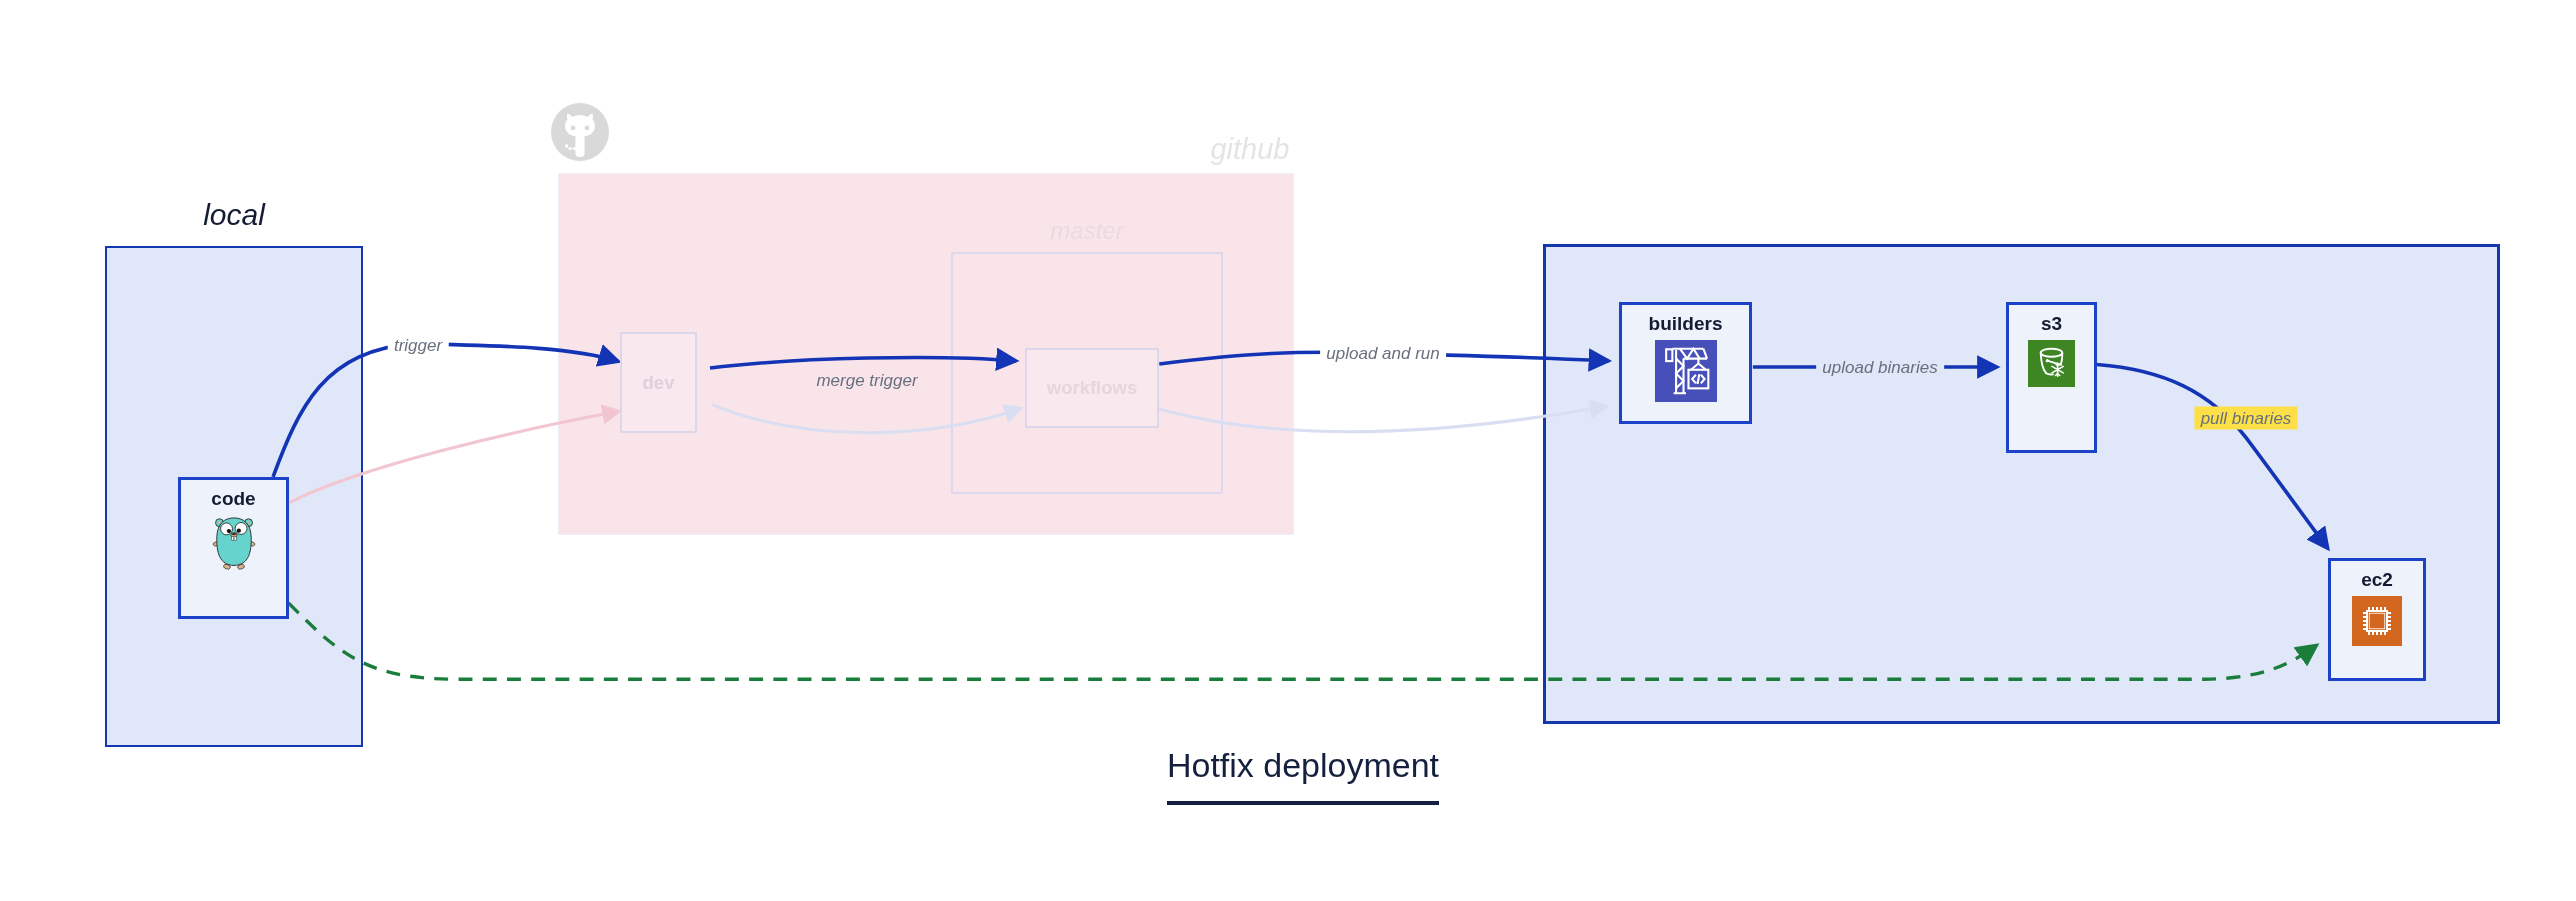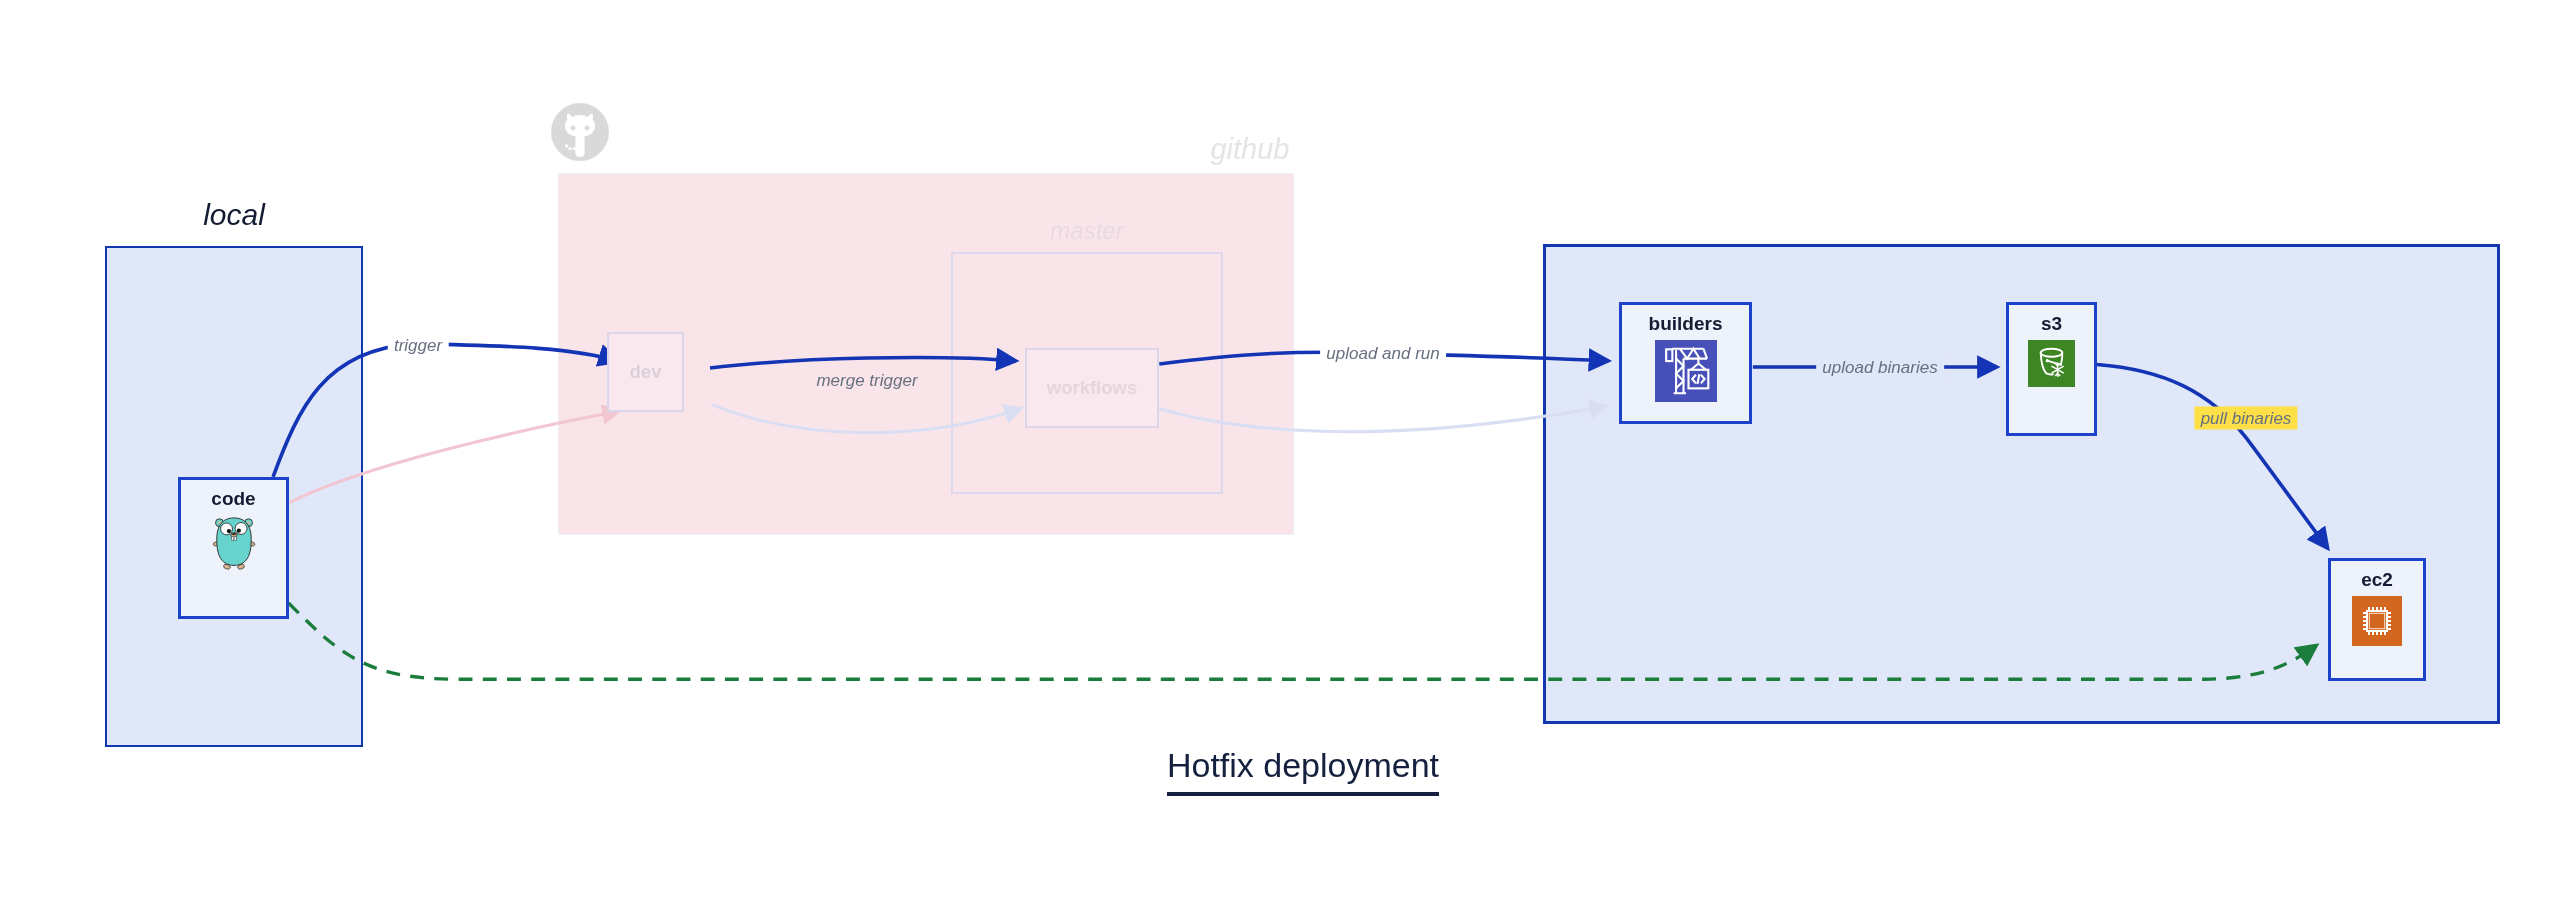--- a/index.html
+++ b/index.html
@@ -27,21 +27,21 @@
   svg.edges{position:absolute;left:0;top:0;}
   .e-blue{stroke:#1335b5;stroke-width:7;fill:none;}
   .e-pink{stroke:#f2c6d1;stroke-width:6;fill:none;}
   .e-lav{stroke:#dadef2;stroke-width:6;fill:none;}
   .e-green{stroke:#1a7d3c;stroke-width:6.5;fill:none;stroke-dasharray:27 20;}
   .edge-label{position:absolute;transform:translate(-50%,-50%);font-style:italic;
         color:#67707f;font-size:17px;padding:1.5px 6.2px;white-space:nowrap;}
   
   .title-wrap{position:absolute;left:1097px;top:746px;width:412px;text-align:center;}
   .title-text{display:inline-block;color:#14203e;font-size:34px;
-        border-bottom:4.1px solid #14203e;padding-bottom:7px;}
+        border-bottom:4.1px solid #14203e;padding-bottom:16px;}
 </style>
 </head>
 <body>
 
 <div class="canvas">
 
   <div class="grp-label" style="left:105px;top:198px;width:258px;">local</div>
   <div class="grp-box box-local" style="left:105px;top:246px;width:258px;height:501px;"></div>
 
   <svg class="abs" style="left:551px;top:103px;" width="58" height="58" viewBox="0 0 100 100">
@@ -108,21 +108,21 @@
       <circle cx="66" cy="29" r="13.5" fill="#ffffff" stroke="#2a2a2a" stroke-width="2"></circle>
       <circle cx="38.5" cy="35" r="4.8" fill="#111111"></circle>
       <circle cx="61" cy="34" r="4.8" fill="#111111"></circle>
       <ellipse cx="50" cy="44" rx="7" ry="5.5" fill="#d9b48d" stroke="#2a2a2a" stroke-width="1.8"></ellipse>
       <ellipse cx="50" cy="42" rx="4.5" ry="2.6" fill="#3a2a22"></ellipse>
       <rect x="44.2" y="47.5" width="5.6" height="8.5" rx="1.5" fill="#ffffff" stroke="#2a2a2a" stroke-width="1.4"></rect>
       <rect x="50.2" y="47.5" width="5.6" height="8.5" rx="1.5" fill="#ffffff" stroke="#2a2a2a" stroke-width="1.4"></rect>
     </svg>
   </div>
 
-  <div class="node-faded" style="left:607px;top:332px;width:77px;height:80px;">
+  <div class="node-faded" style="left:620px;top:332px;width:77px;height:101px;">
     <div class="node-label" style="color:#ddd0db;">dev</div>
   </div>
 
   <div class="node-faded" style="left:1025px;top:348px;width:134px;height:80px;">
     <div class="node-label" style="color:#e6d5dd;">workflows</div>
   </div>
 
   <div class="node" style="left:1619px;top:302px;width:133px;height:122px;">
     <div class="node-label">builders</div>
     <svg class="icon-tile" width="62" height="62" viewBox="0 0 100 100">
@@ -133,21 +133,21 @@
         <path d="M34,30 L46,42 L34,54 L46,66 L34,78"></path>
         <path d="M28,14 H78 M46,30 H84 M78,14 L84,30"></path>
         <path d="M40,14 L52,30 L62,14 L72,30"></path>
         <path d="M70,30 V38 M70,38 L58,48 M70,38 L82,48"></path>
         <rect x="54" y="48" width="32" height="30"></rect>
         <path d="M66,56 L60,63 L66,70 M74,56 L80,63 L74,70 M71.5,55 L68.5,71"></path>
       </g>
     </svg>
   </div>
 
-  <div class="node" style="left:2006px;top:302px;width:91px;height:134px;">
+  <div class="node" style="left:2006px;top:302px;width:91px;height:151px;">
     <div class="node-label">s3</div>
     <svg class="icon-tile" width="47" height="47" viewBox="0 0 100 100">
       <rect x="0" y="0" width="100" height="100" fill="#3e8624"></rect>
       <g stroke="#ffffff" stroke-width="4" fill="none" stroke-linecap="round">
         <ellipse cx="50" cy="27" rx="23" ry="8.5"></ellipse>
         <path d="M27,28 C28,46 31,62 38,70"></path>
         <path d="M73,28 C73,38 72,46 70,52"></path>
         <path d="M38,70 C42,73 48,74 53,73"></path>
         <path d="M41,44 L70,53"></path>
       </g>

